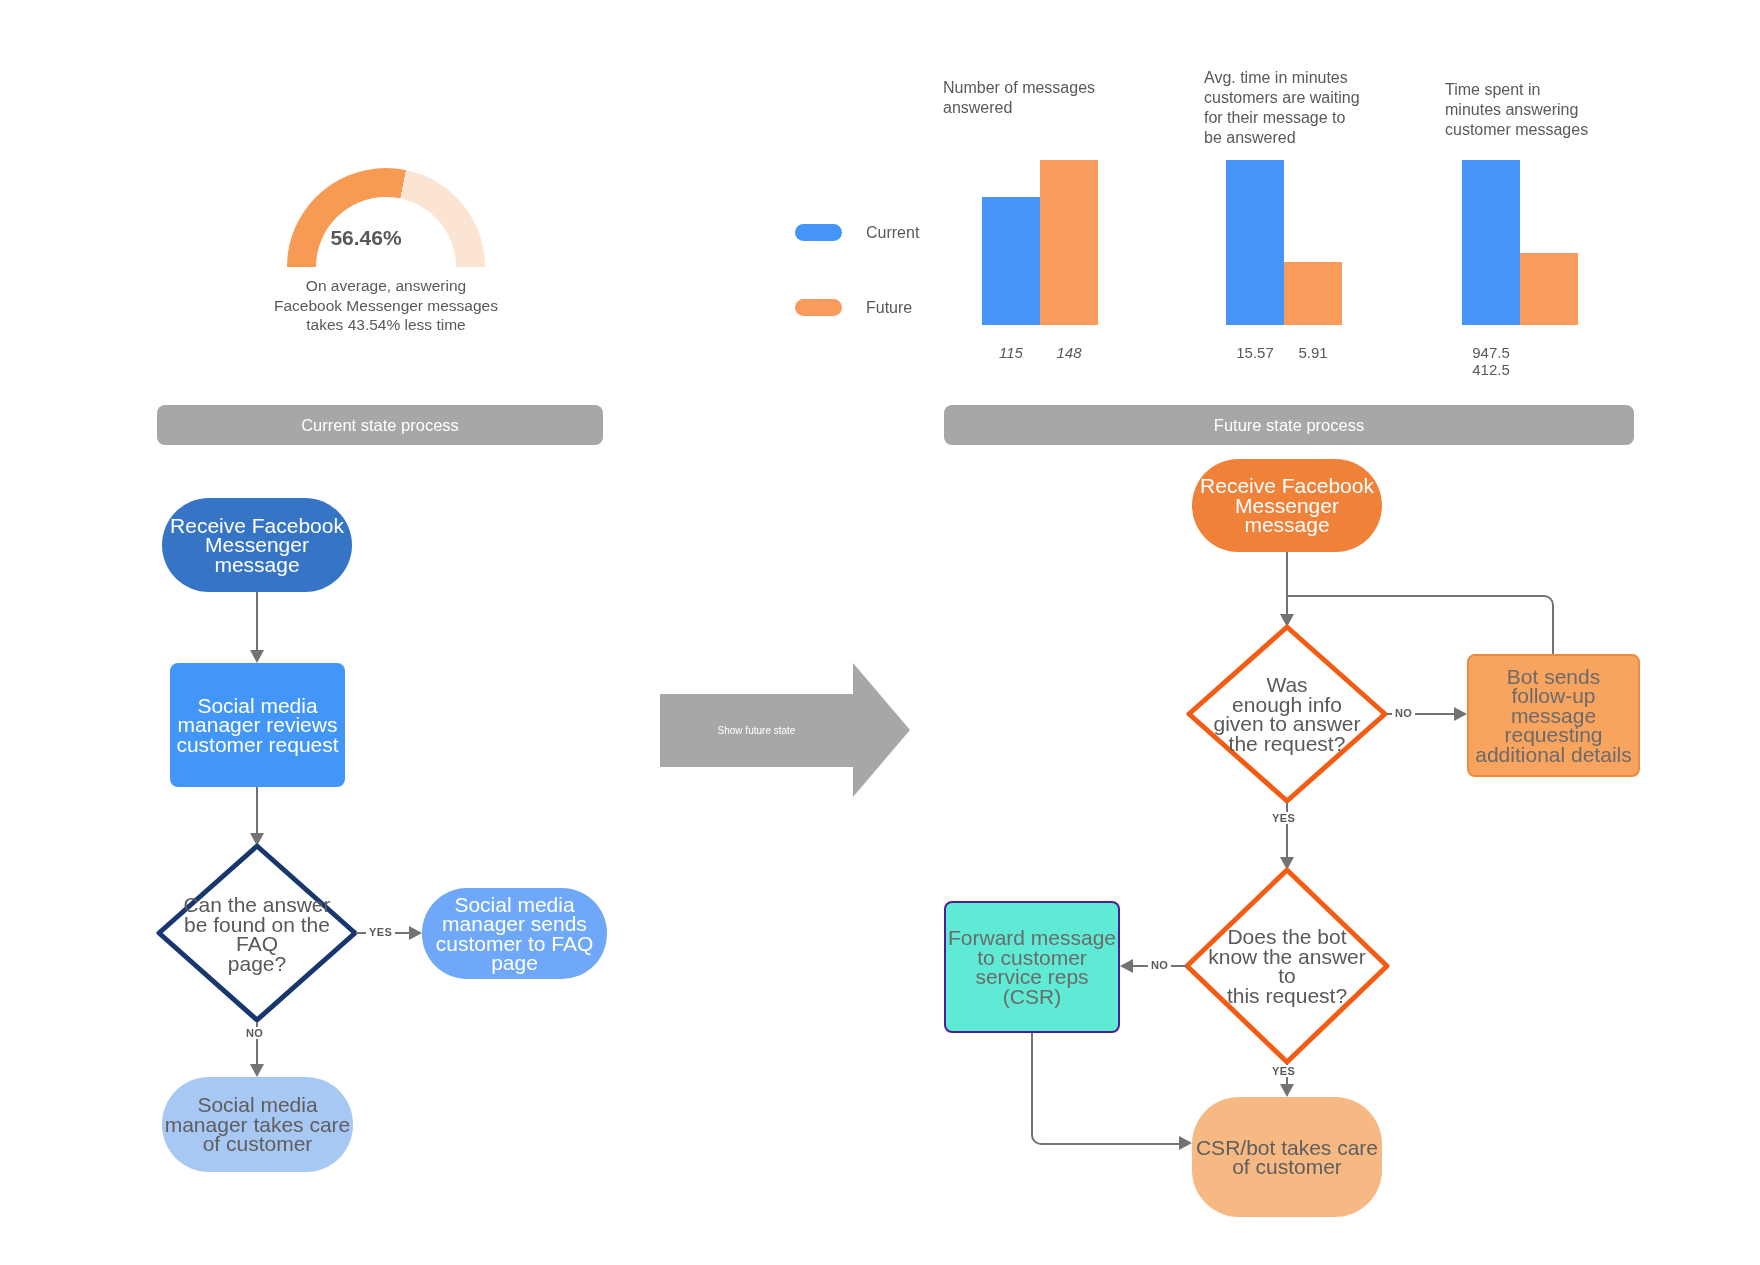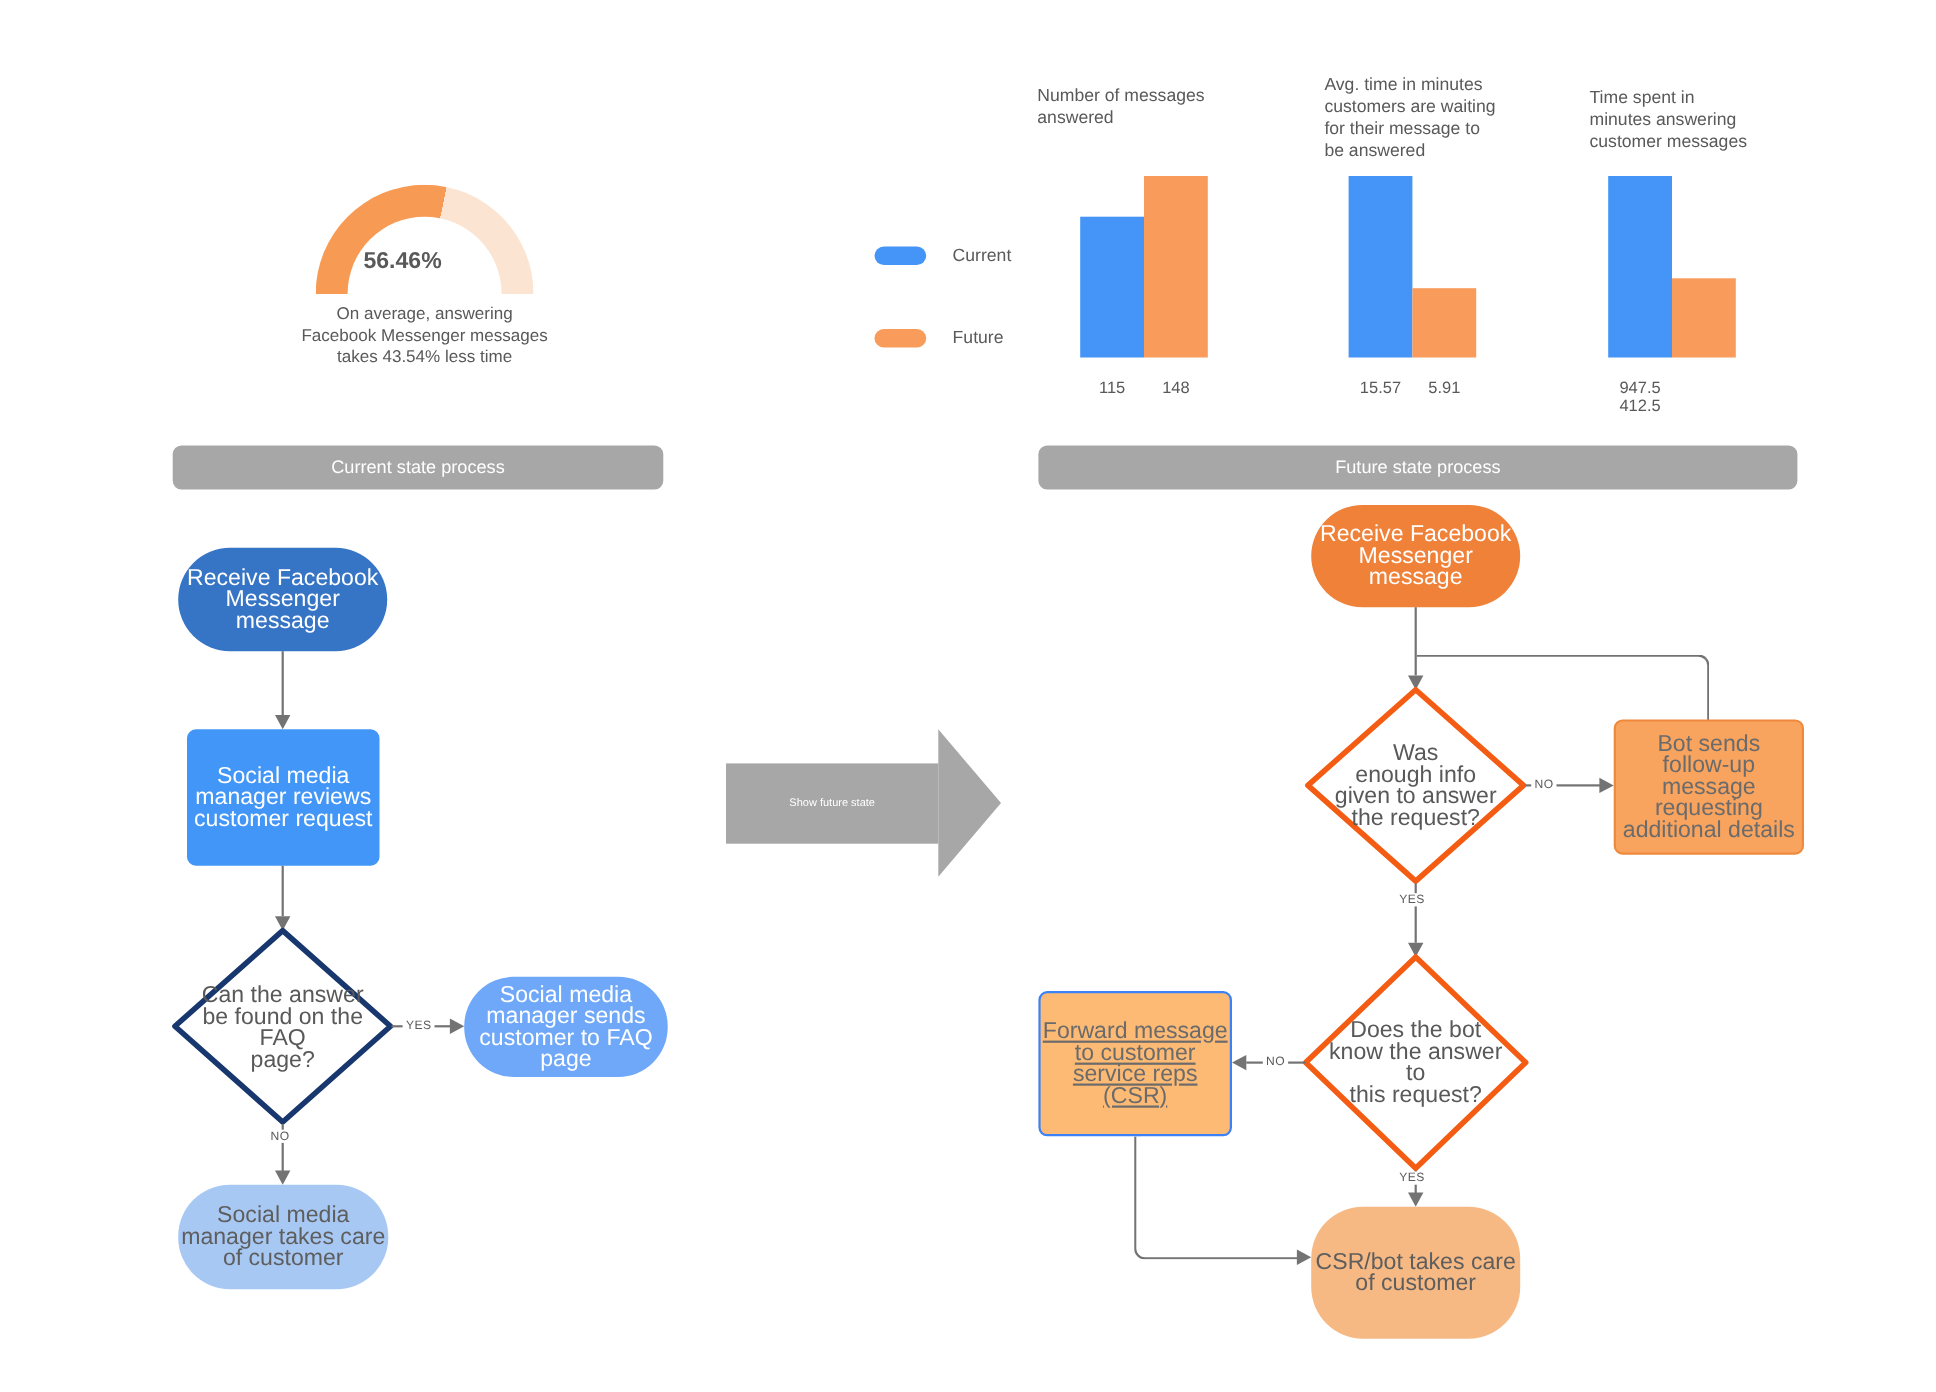--- a/index.html
+++ b/index.html
@@ -29,21 +29,21 @@
 
   
   .banner{height:40px;border-radius:8px;background:#a7a7a7;color:#fff;font-size:16.5px;}
   .node-text{font-size:21px;line-height:19.5px;}
   .stadium{border-radius:47px;}
   .procbox{border-radius:8px;}
   .seg{background:#737373;}
   .arrow-down{width:0;height:0;border-left:7px solid transparent;border-right:7px solid transparent;border-top:13px solid #737373;}
   .arrow-right{width:0;height:0;border-top:7px solid transparent;border-bottom:7px solid transparent;border-left:13px solid #737373;}
   .arrow-left{width:0;height:0;border-top:7px solid transparent;border-bottom:7px solid transparent;border-right:13px solid #737373;}
-  .branch-label{font-size:11px;font-weight:normal;letter-spacing:.4px;color:#5a5a5a;background:#fff;padding:0 3px;}
+  .branch-label{font-size:11px;font-weight:bold;letter-spacing:.4px;color:#5a5a5a;background:#fff;padding:0 3px;}
 
   
   .big-arrow-body{left:660px;top:694px;width:193px;height:73px;background:#a7a7a7;color:#fff;font-size:10px;}
   .big-arrow-head{left:853px;top:663px;width:0;height:0;border-top:67px solid transparent;border-bottom:67px solid transparent;border-left:57px solid #a7a7a7;}
 </style>
 </head>
 <body>
 
 <div class="canvas">
 
@@ -60,21 +60,21 @@
   <div class="abs legend-label" style="left:866px;top:224px;">Current</div>
   <div class="abs pill" style="left: 795px; top: 299px; background: rgb(248, 155, 91);"></div>
   <div class="abs legend-label" style="left:866px;top:299px;">Future</div>
 
   <div class="abs chart-title pre" style="left:943px;top:78px;">Number of messages
 answered</div>
   <div class="abs chart" style="left:982px;top:160px;">
     <div class="bar" style="left: 0px; height: 128px; background: rgb(68, 149, 247);"></div>
     <div class="bar" style="left: 58px; height: 165px; background: rgb(248, 155, 91);"></div>
   </div>
-  <div class="abs chart-values" style="left:982px;top:344px;">
+  <div class="abs chart-values" style="left:982px;top:344px;font-style:italic;">
     <span>115</span>
     <span>148</span>
   </div>
 
   <div class="abs chart-title pre" style="left:1204px;top:68px;">Avg. time in minutes
 customers are waiting
 for their message to
 be answered</div>
   <div class="abs chart" style="left:1226px;top:160px;">
     <div class="bar" style="left: 0px; height: 165px; background: rgb(68, 149, 247);"></div>
@@ -177,21 +177,21 @@
     <polygon points="105,5 205,101 105,197 5,101" fill="#ffffff" stroke="#f35c12" stroke-width="5" stroke-linejoin="round"></polygon>
   </svg>
   <div class="abs ctr node-text pre" style="left:1202px;top:936px;width:170px;height:60px;color:#595959;">Does the bot
 know the answer to
 this request?</div>
 
   <div class="abs seg" style="left:1133px;top:965px;width:54px;height:2px;"></div>
   <div class="abs branch-label" style="left:1148px;top:959px;">NO</div>
   <div class="abs arrow-left" style="left:1120px;top:959px;"></div>
 
-  <div class="abs procbox ctr node-text pre" style="left:944px;top:901px;width:176px;height:132px;background:#fdba74;border:2px solid #3b82f6;box-sizing:border-box;color:#6b6b6b;text-decoration:underline;">Forward message
+  <div class="abs procbox ctr node-text pre" style="left:944px;top:901px;width:176px;height:132px;background:#5eead4;border:2px solid #4c1d95;box-sizing:border-box;color:#6b6b6b;">Forward message
 to customer
 service reps
 (CSR)</div>
 
   <div class="abs seg" style="left:1286px;top:1064px;width:2px;height:22px;"></div>
   <div class="abs branch-label" style="left:1269px;top:1065px;">YES</div>
   <div class="abs arrow-down" style="left:1280px;top:1084px;"></div>
 
   <div class="abs" style="left:1031px;top:1033px;width:153px;height:110px;border-left:2px solid #737373;border-bottom:2px solid #737373;border-bottom-left-radius:10px;"></div>
   <div class="abs arrow-right" style="left:1179px;top:1136px;"></div>

